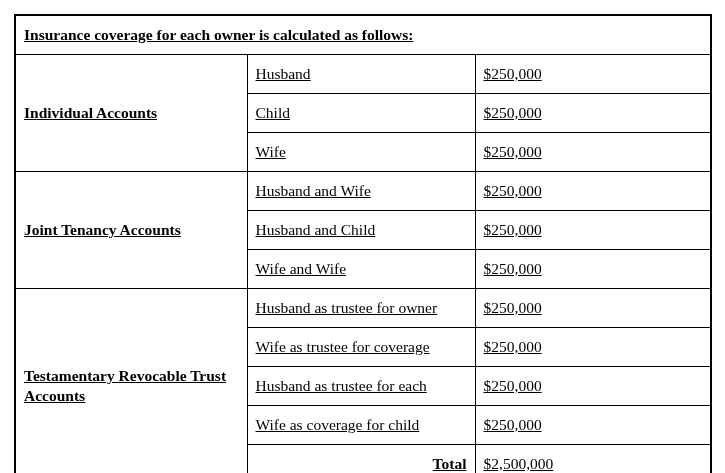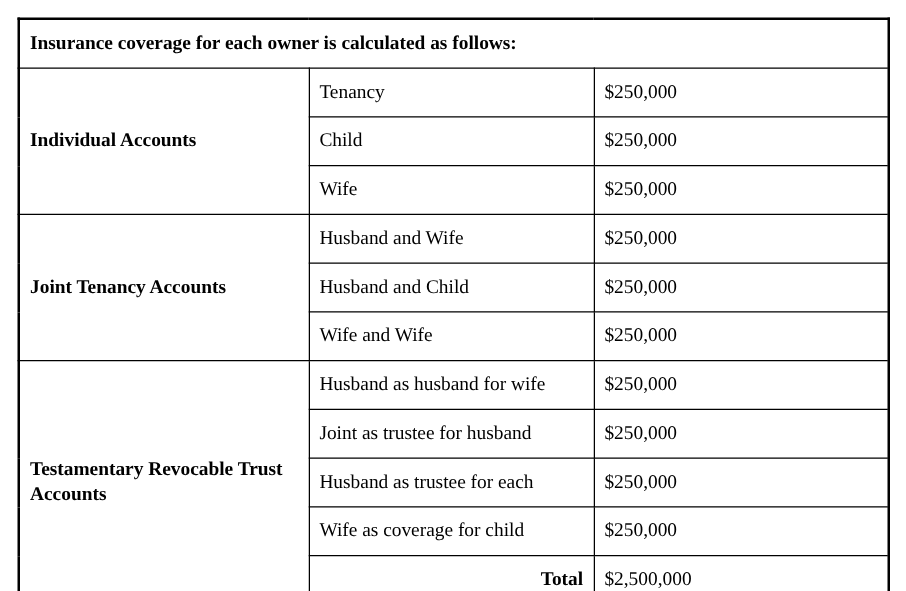--- a/index.html
+++ b/index.html
@@ -12,20 +12,21 @@
     height: 473px;
     font-family: "Liberation Serif", serif;
     color: #000000;
   }
   .page {
     position: relative;
     width: 725px;
     height: 473px;
     box-sizing: border-box;
     padding: 14px 12px 12px 14px;
+    text-decoration: underline;
   }
   table.coverage {
     border-collapse: collapse;
     width: 698px;
     table-layout: fixed;
     border: 2px solid #000000;
   }
   table.coverage td {
     border: 1px solid #000000;
     padding: 7px 8px 8px 8px;
@@ -69,21 +70,21 @@
       <col class="col-desc">
       <col class="col-amount">
     </colgroup>
     <tbody>
       <tr>
         <td class="header-cell" colspan="3">Insurance coverage for each owner is calculated as follows:</td>
       </tr>
 
       <tr>
         <td class="category" rowspan="3">Individual Accounts</td>
-        <td class="desc">Tenancy</td>
+        <td class="desc">Husband</td>
         <td class="amount">$250,000</td>
       </tr>
       <tr>
         <td class="desc">Child</td>
         <td class="amount">$250,000</td>
       </tr>
       <tr>
         <td class="desc">Wife</td>
         <td class="amount">$250,000</td>
       </tr>
@@ -97,25 +98,25 @@
         <td class="desc">Husband and Child</td>
         <td class="amount">$250,000</td>
       </tr>
       <tr>
         <td class="desc">Wife and Wife</td>
         <td class="amount">$250,000</td>
       </tr>
 
       <tr>
         <td class="category" rowspan="5">Testamentary Revocable Trust Accounts</td>
-        <td class="desc">Husband as husband for wife</td>
+        <td class="desc">Husband as trustee for owner</td>
         <td class="amount">$250,000</td>
       </tr>
       <tr>
-        <td class="desc">Joint as trustee for husband</td>
+        <td class="desc">Wife as trustee for coverage</td>
         <td class="amount">$250,000</td>
       </tr>
       <tr>
         <td class="desc">Husband as trustee for each</td>
         <td class="amount">$250,000</td>
       </tr>
       <tr>
         <td class="desc">Wife as coverage for child</td>
         <td class="amount">$250,000</td>
       </tr>

